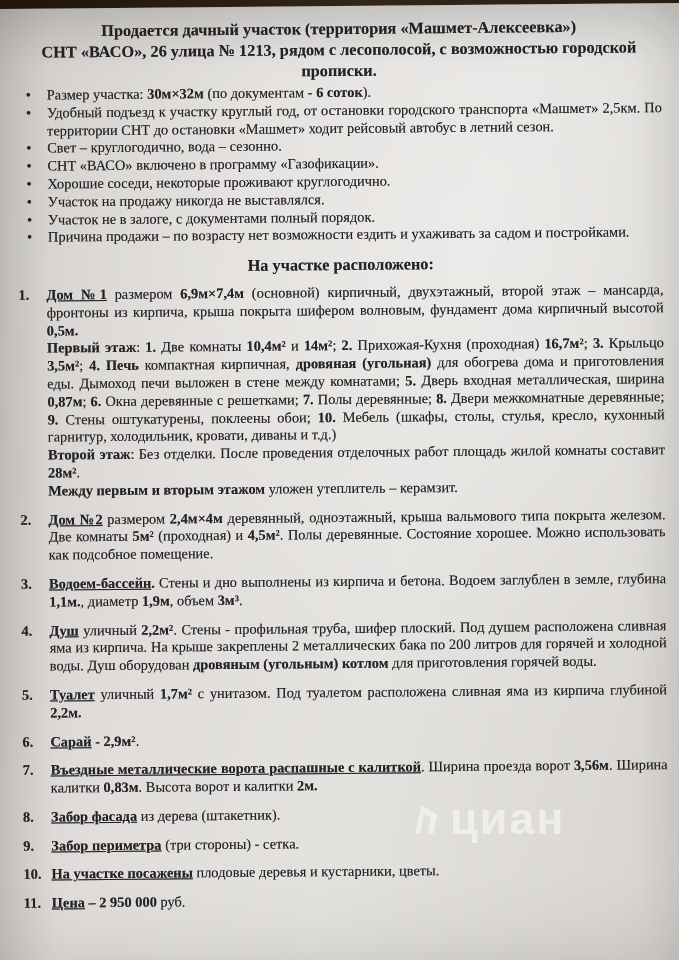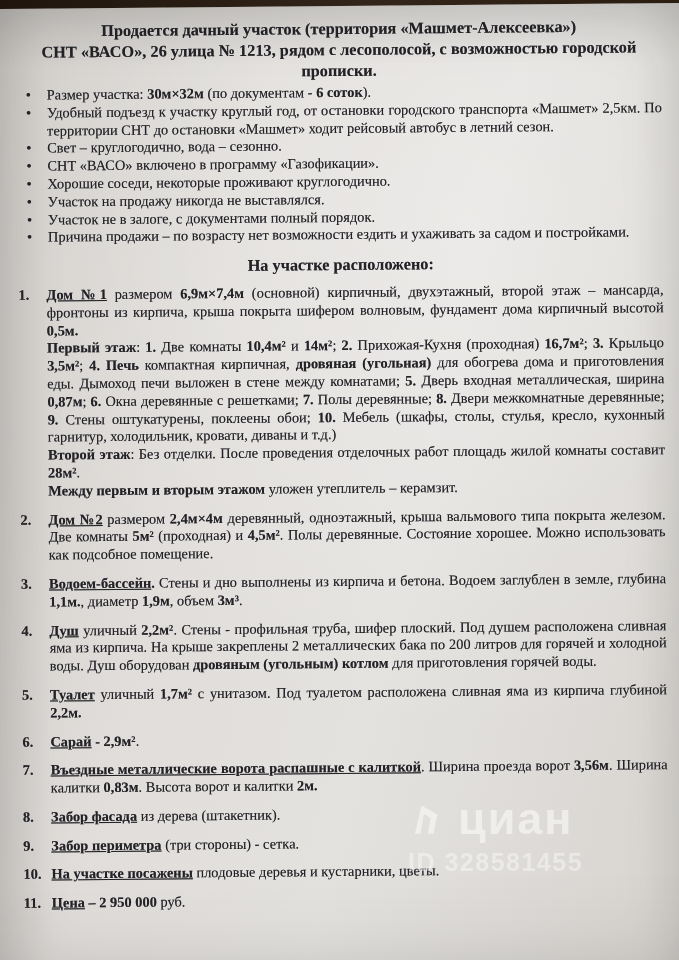--- a/index.html
+++ b/index.html
@@ -36,21 +36,21 @@
   ol.items > li { display:flex; margin-bottom:11px; }
   ol.items .num { flex:none; width:28px; font-weight:bold; }
   ol.items .body { flex:1; }
   ol.items .body p { margin:0; text-align:justify; }
   span.b { font-weight:bold; }
   span.u { text-decoration:underline; }
   .watermark {
     position:absolute; left:408px; top:796px; width:250px;
     font-family:"Liberation Sans", sans-serif; pointer-events:none;
   }
-  .wm-row { display:flex; align-items:center; gap:16px; }
+  .wm-row { display:flex; align-items:center; gap:8px; }
   .wm-row svg { width:34px; height:36px; fill:rgba(255,255,255,0.50); }
   .wm-brand {
     color:rgba(255,255,255,0.52); font-size:45px; font-weight:bold;
     letter-spacing:2px; line-height:1;
   }
   .wm-id {
     margin-top:7px; color:rgba(255,255,255,0.42); font-size:25px; font-weight:bold;
     letter-spacing:1.5px; white-space:nowrap;
   }
 </style>
@@ -150,14 +150,13 @@
   <div class="vignette"></div>
 </div>
 
 <div class="watermark">
   <div class="wm-row">
     <svg viewBox="0 0 60 64" aria-hidden="true">
       <path d="M12 58 L24 8 L52 24 L45 58 L35 58 L40 30 L28 23 L22 58 Z"></path>
     </svg>
     <span class="wm-brand">циан</span>
   </div>
-  <div class="wm-id">ID 328581455</div>
 </div>
 
 </body></html>

